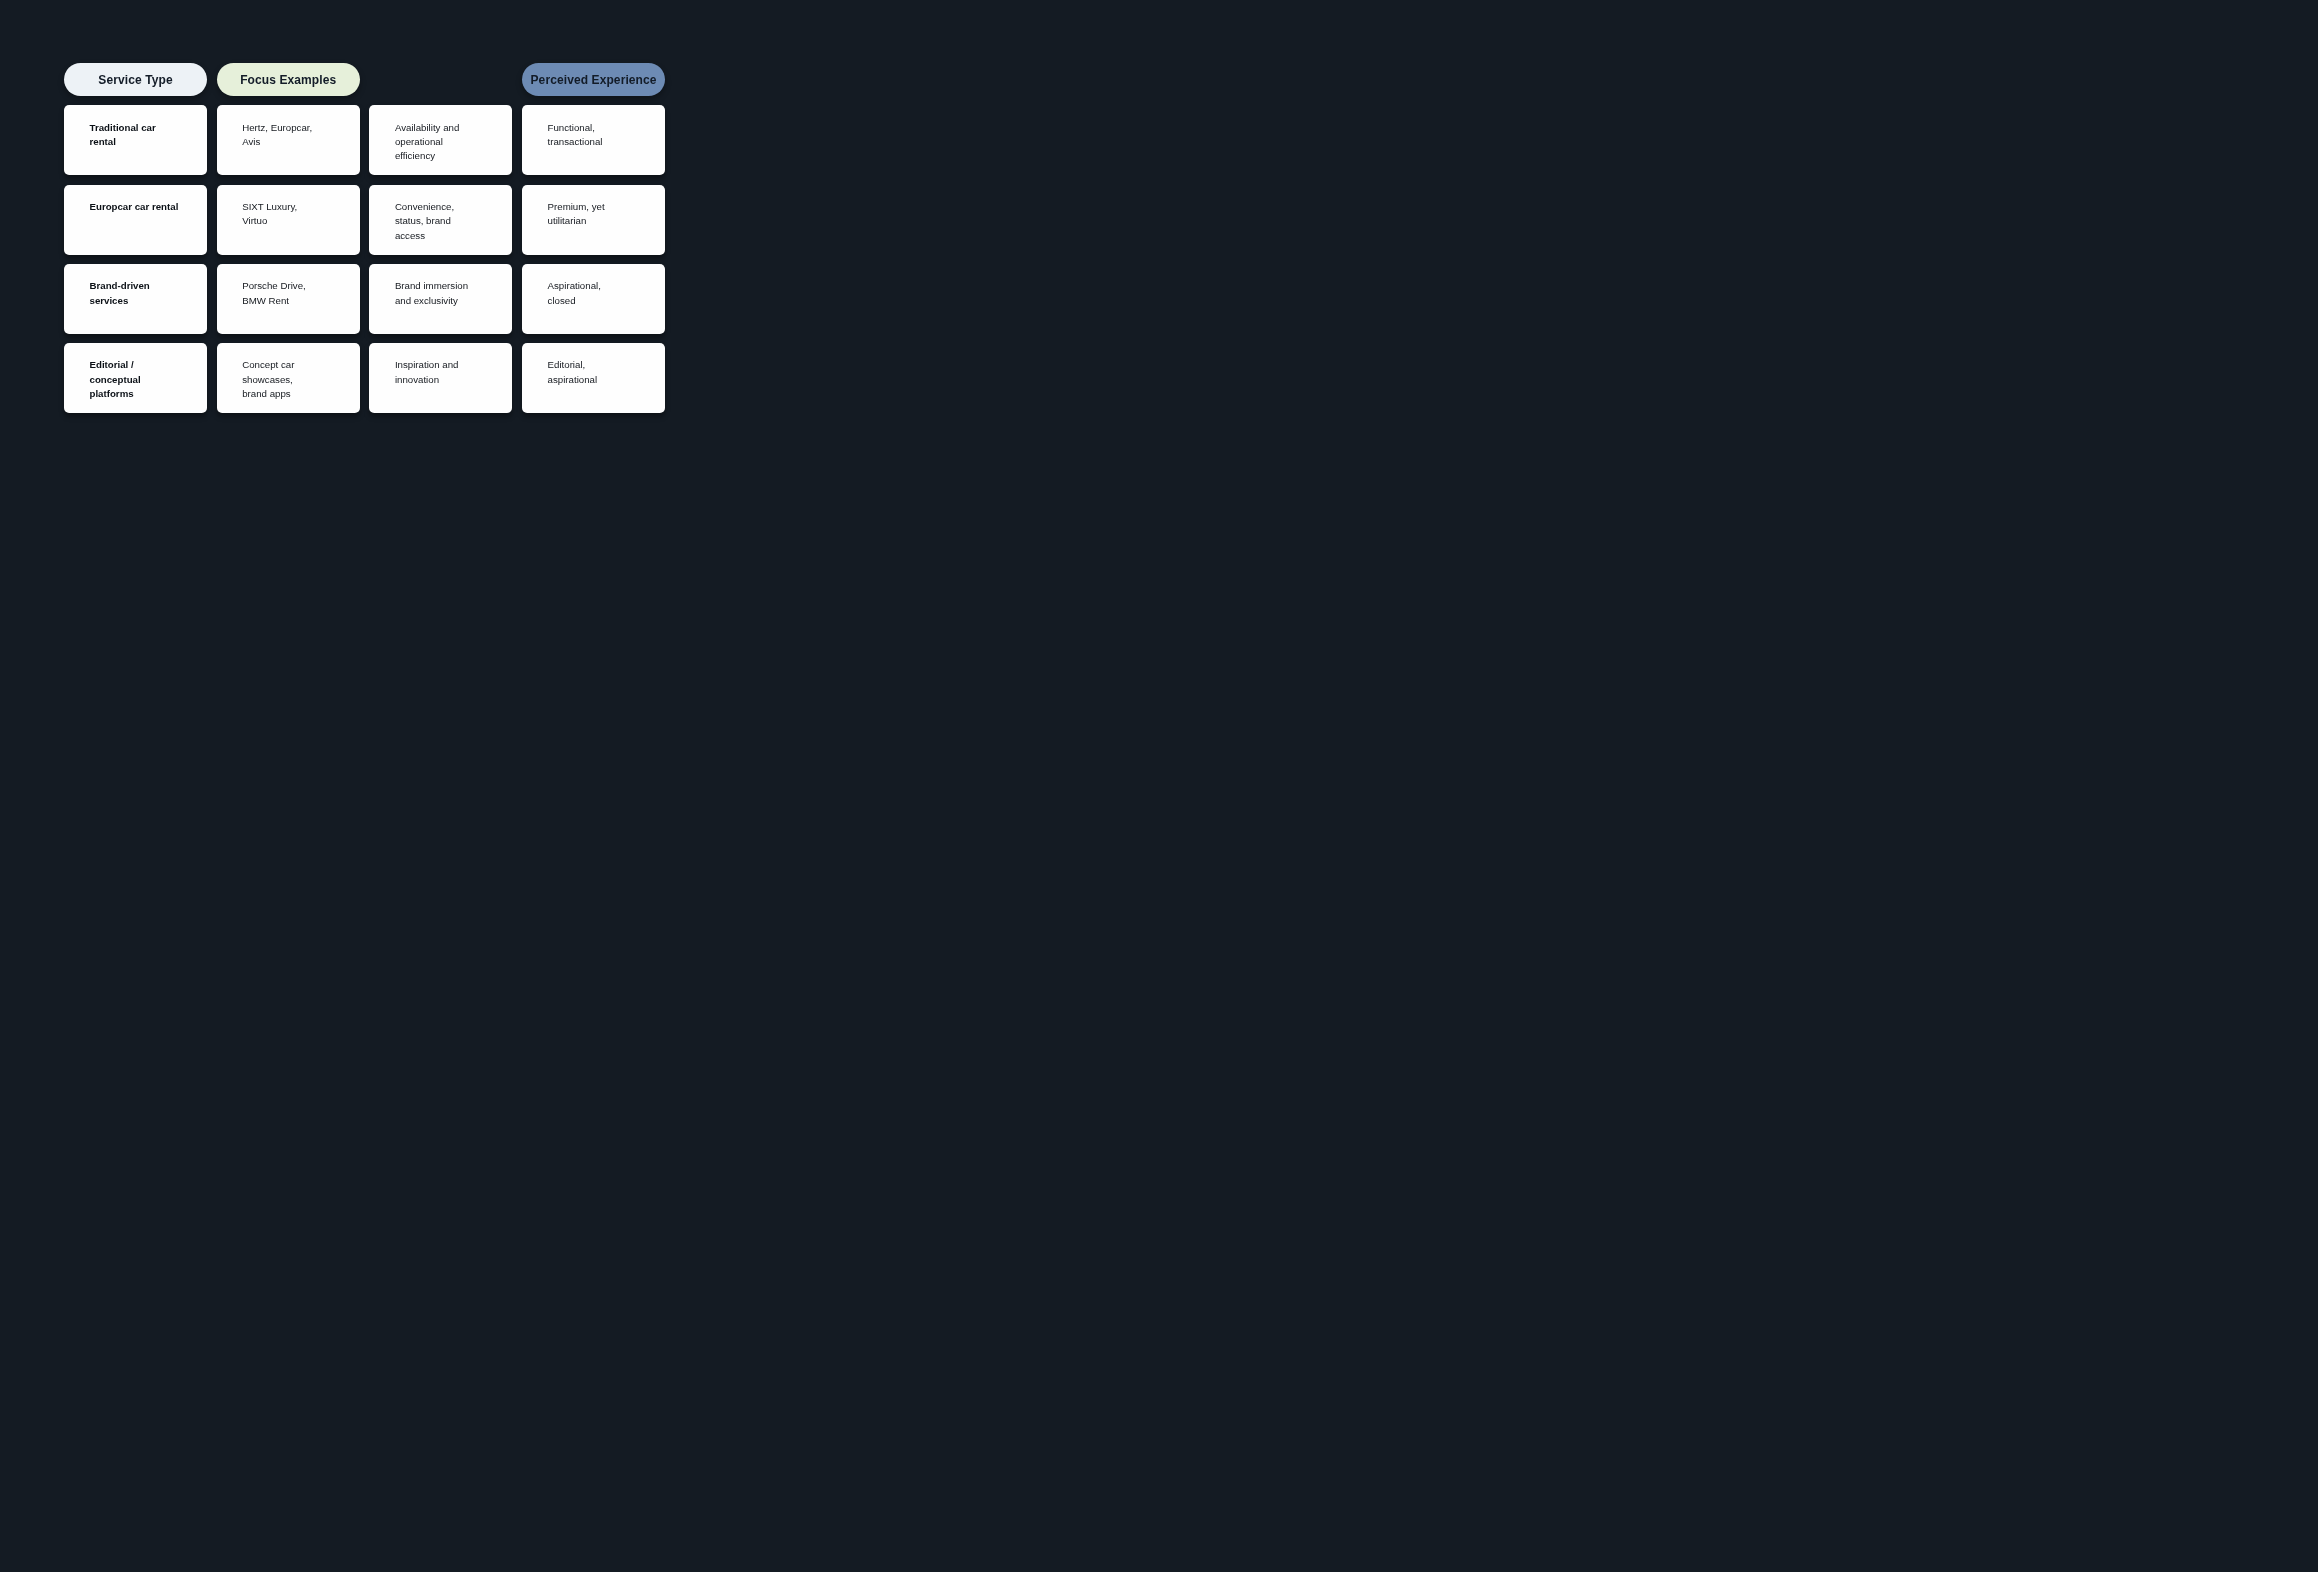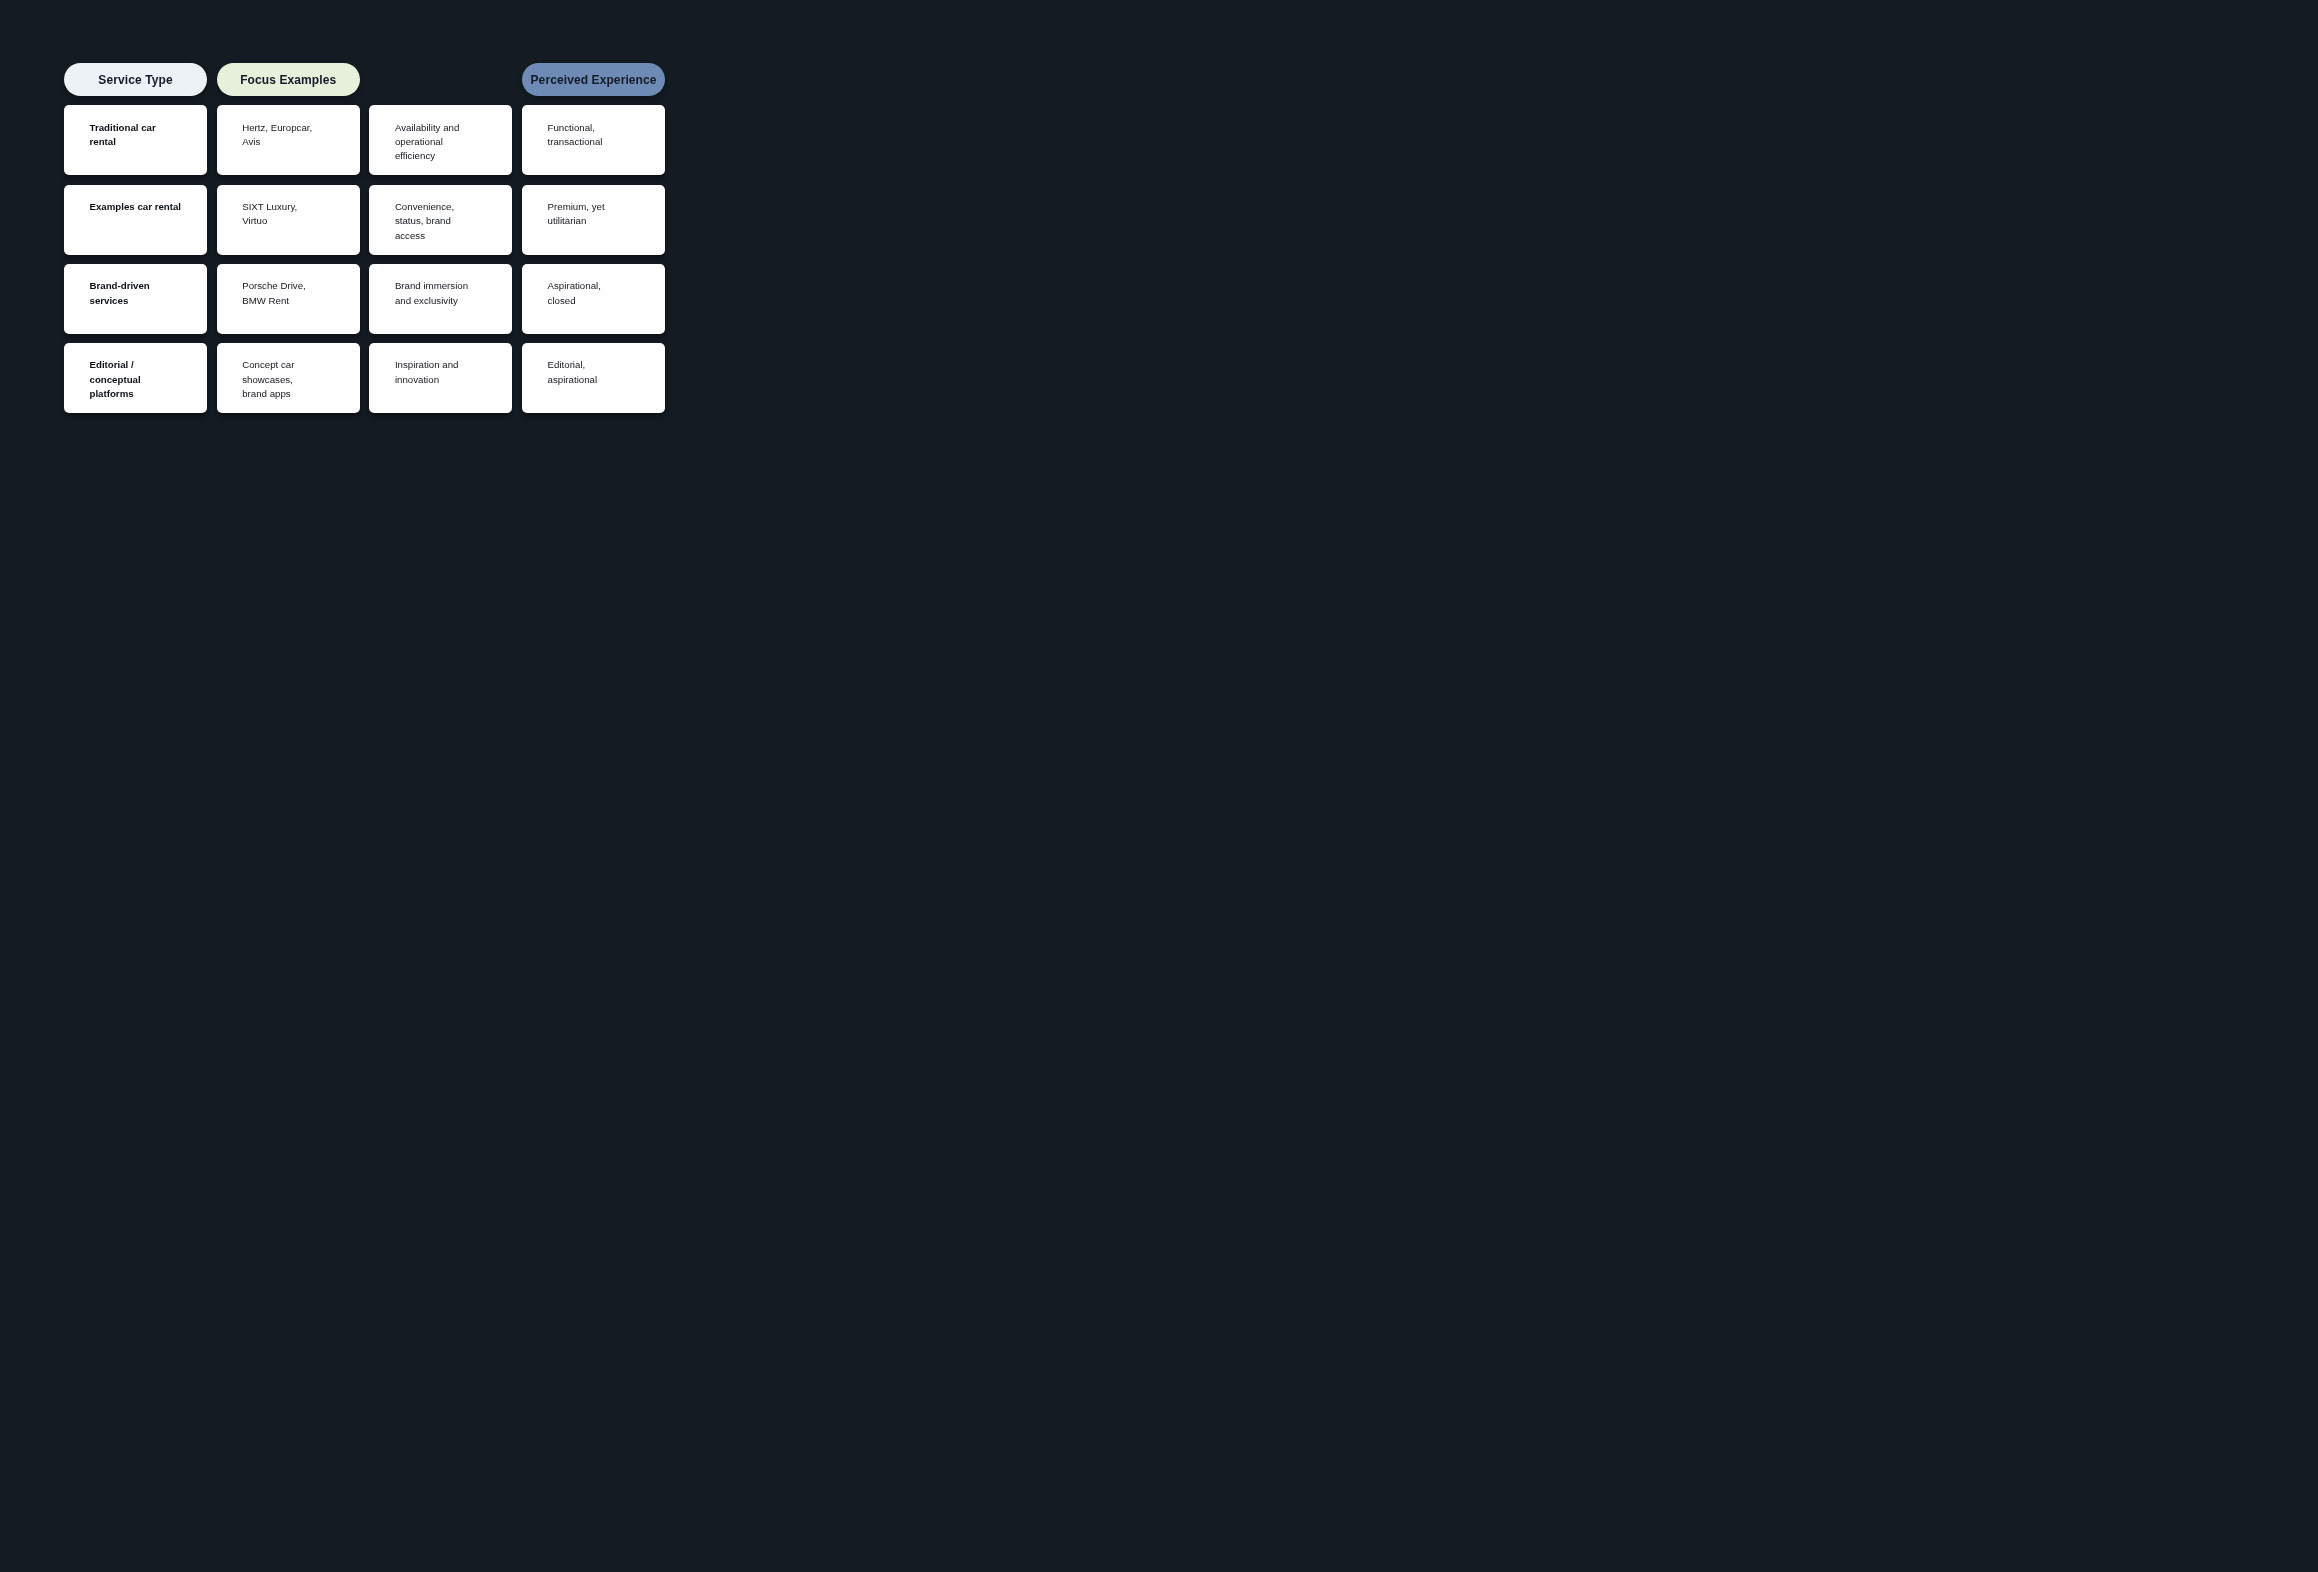--- a/index.html
+++ b/index.html
@@ -68,21 +68,21 @@
     <div class="card lead">Traditional car
 rental</div>
     <div class="card">Hertz, Europcar,
 Avis</div>
     <div class="card">Availability and
 operational
 efficiency</div>
     <div class="card">Functional,
 transactional</div>
 
-    <div class="card lead">Examples car rental</div>
+    <div class="card lead">Europcar car rental</div>
     <div class="card">SIXT Luxury,
 Virtuo</div>
     <div class="card">Convenience,
 status, brand
 access</div>
     <div class="card">Premium, yet
 utilitarian</div>
 
     <div class="card lead">Brand-driven
 services</div>

